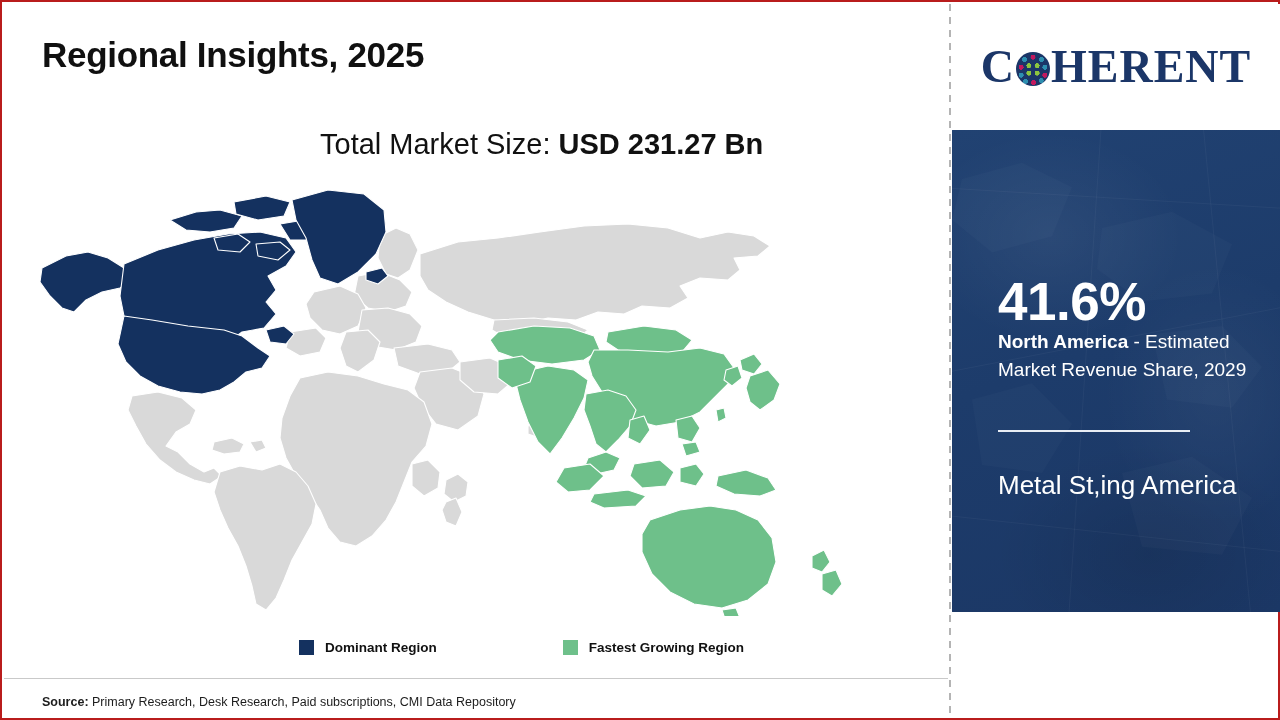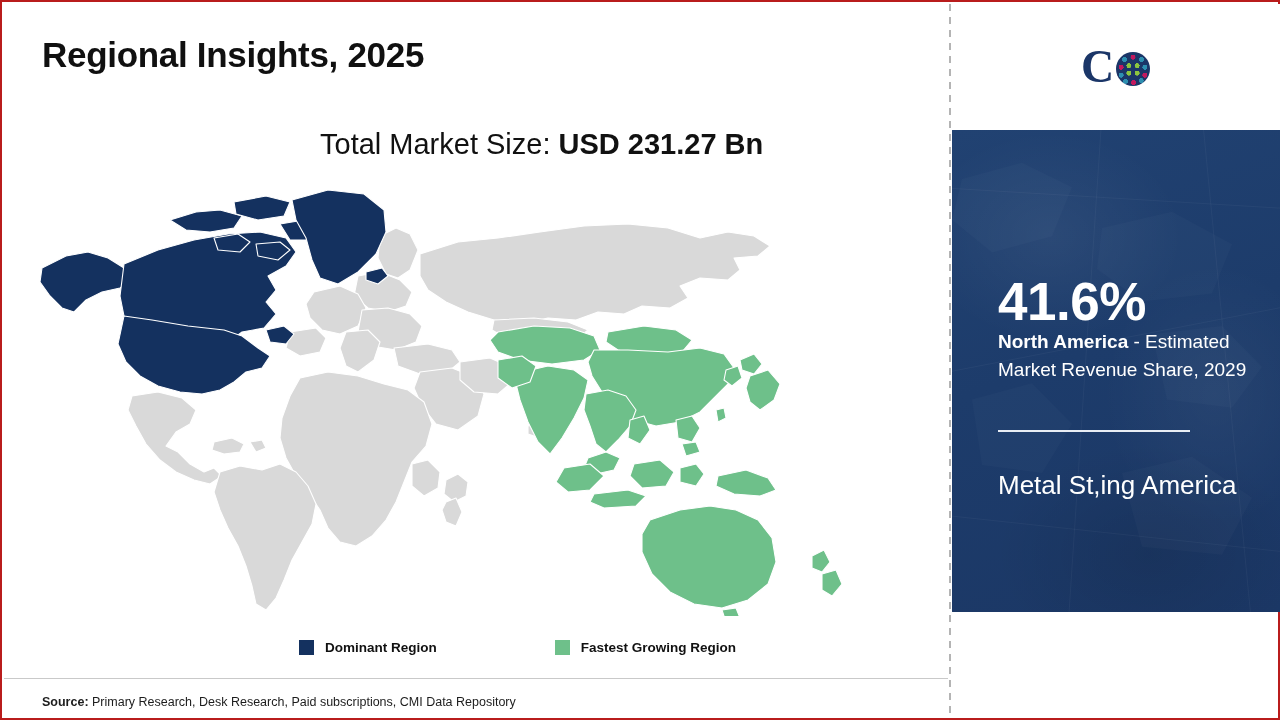--- a/index.html
+++ b/index.html
@@ -34,21 +34,21 @@
 
   
   .map-wrap{
     position:absolute;left:26px;top:178px;width:880px;height:436px;
   }
   .map-wrap svg{display:block;width:100%;height:100%;}
 
   
   .legend{
     position:absolute;left:297px;top:638px;
-    display:flex;align-items:flex-start;gap:4px;
+    display:flex;align-items:flex-start;gap:12px;
   }
   .legend-item{display:flex;align-items:center;}
   .legend-item + .legend-item{margin-left:74px;padding-left:40px;}
   .legend-swatch{
     width:15px;height:15px;display:inline-block;flex:0 0 auto;
   }
   .legend-label{
     margin-left:11px;font-size:13.5px;font-weight:bold;color:#111111;
     white-space:nowrap;
   }
@@ -309,20 +309,21 @@
 
   <div class="v-divider"></div>
 
   <div class="right-col">
 
     <div class="logo-box">
       <div class="logo-inner">
         <div class="logo-top">
           <span>C</span>
           <span class="logo-globe"></span>
+          <span>HERENT</span>
         </div>
       </div>
     </div>
 
     <div class="stat-panel">
       <div class="stat-texture">
         <svg viewBox="0 0 328 590" preserveAspectRatio="none" xmlns="http://www.w3.org/2000/svg">
           <g stroke="#ffffff" stroke-opacity="0.09" fill="none" stroke-width="1">
             <path d="M-20 70 L360 98"></path>
             <path d="M150 -20 L116 610"></path>

